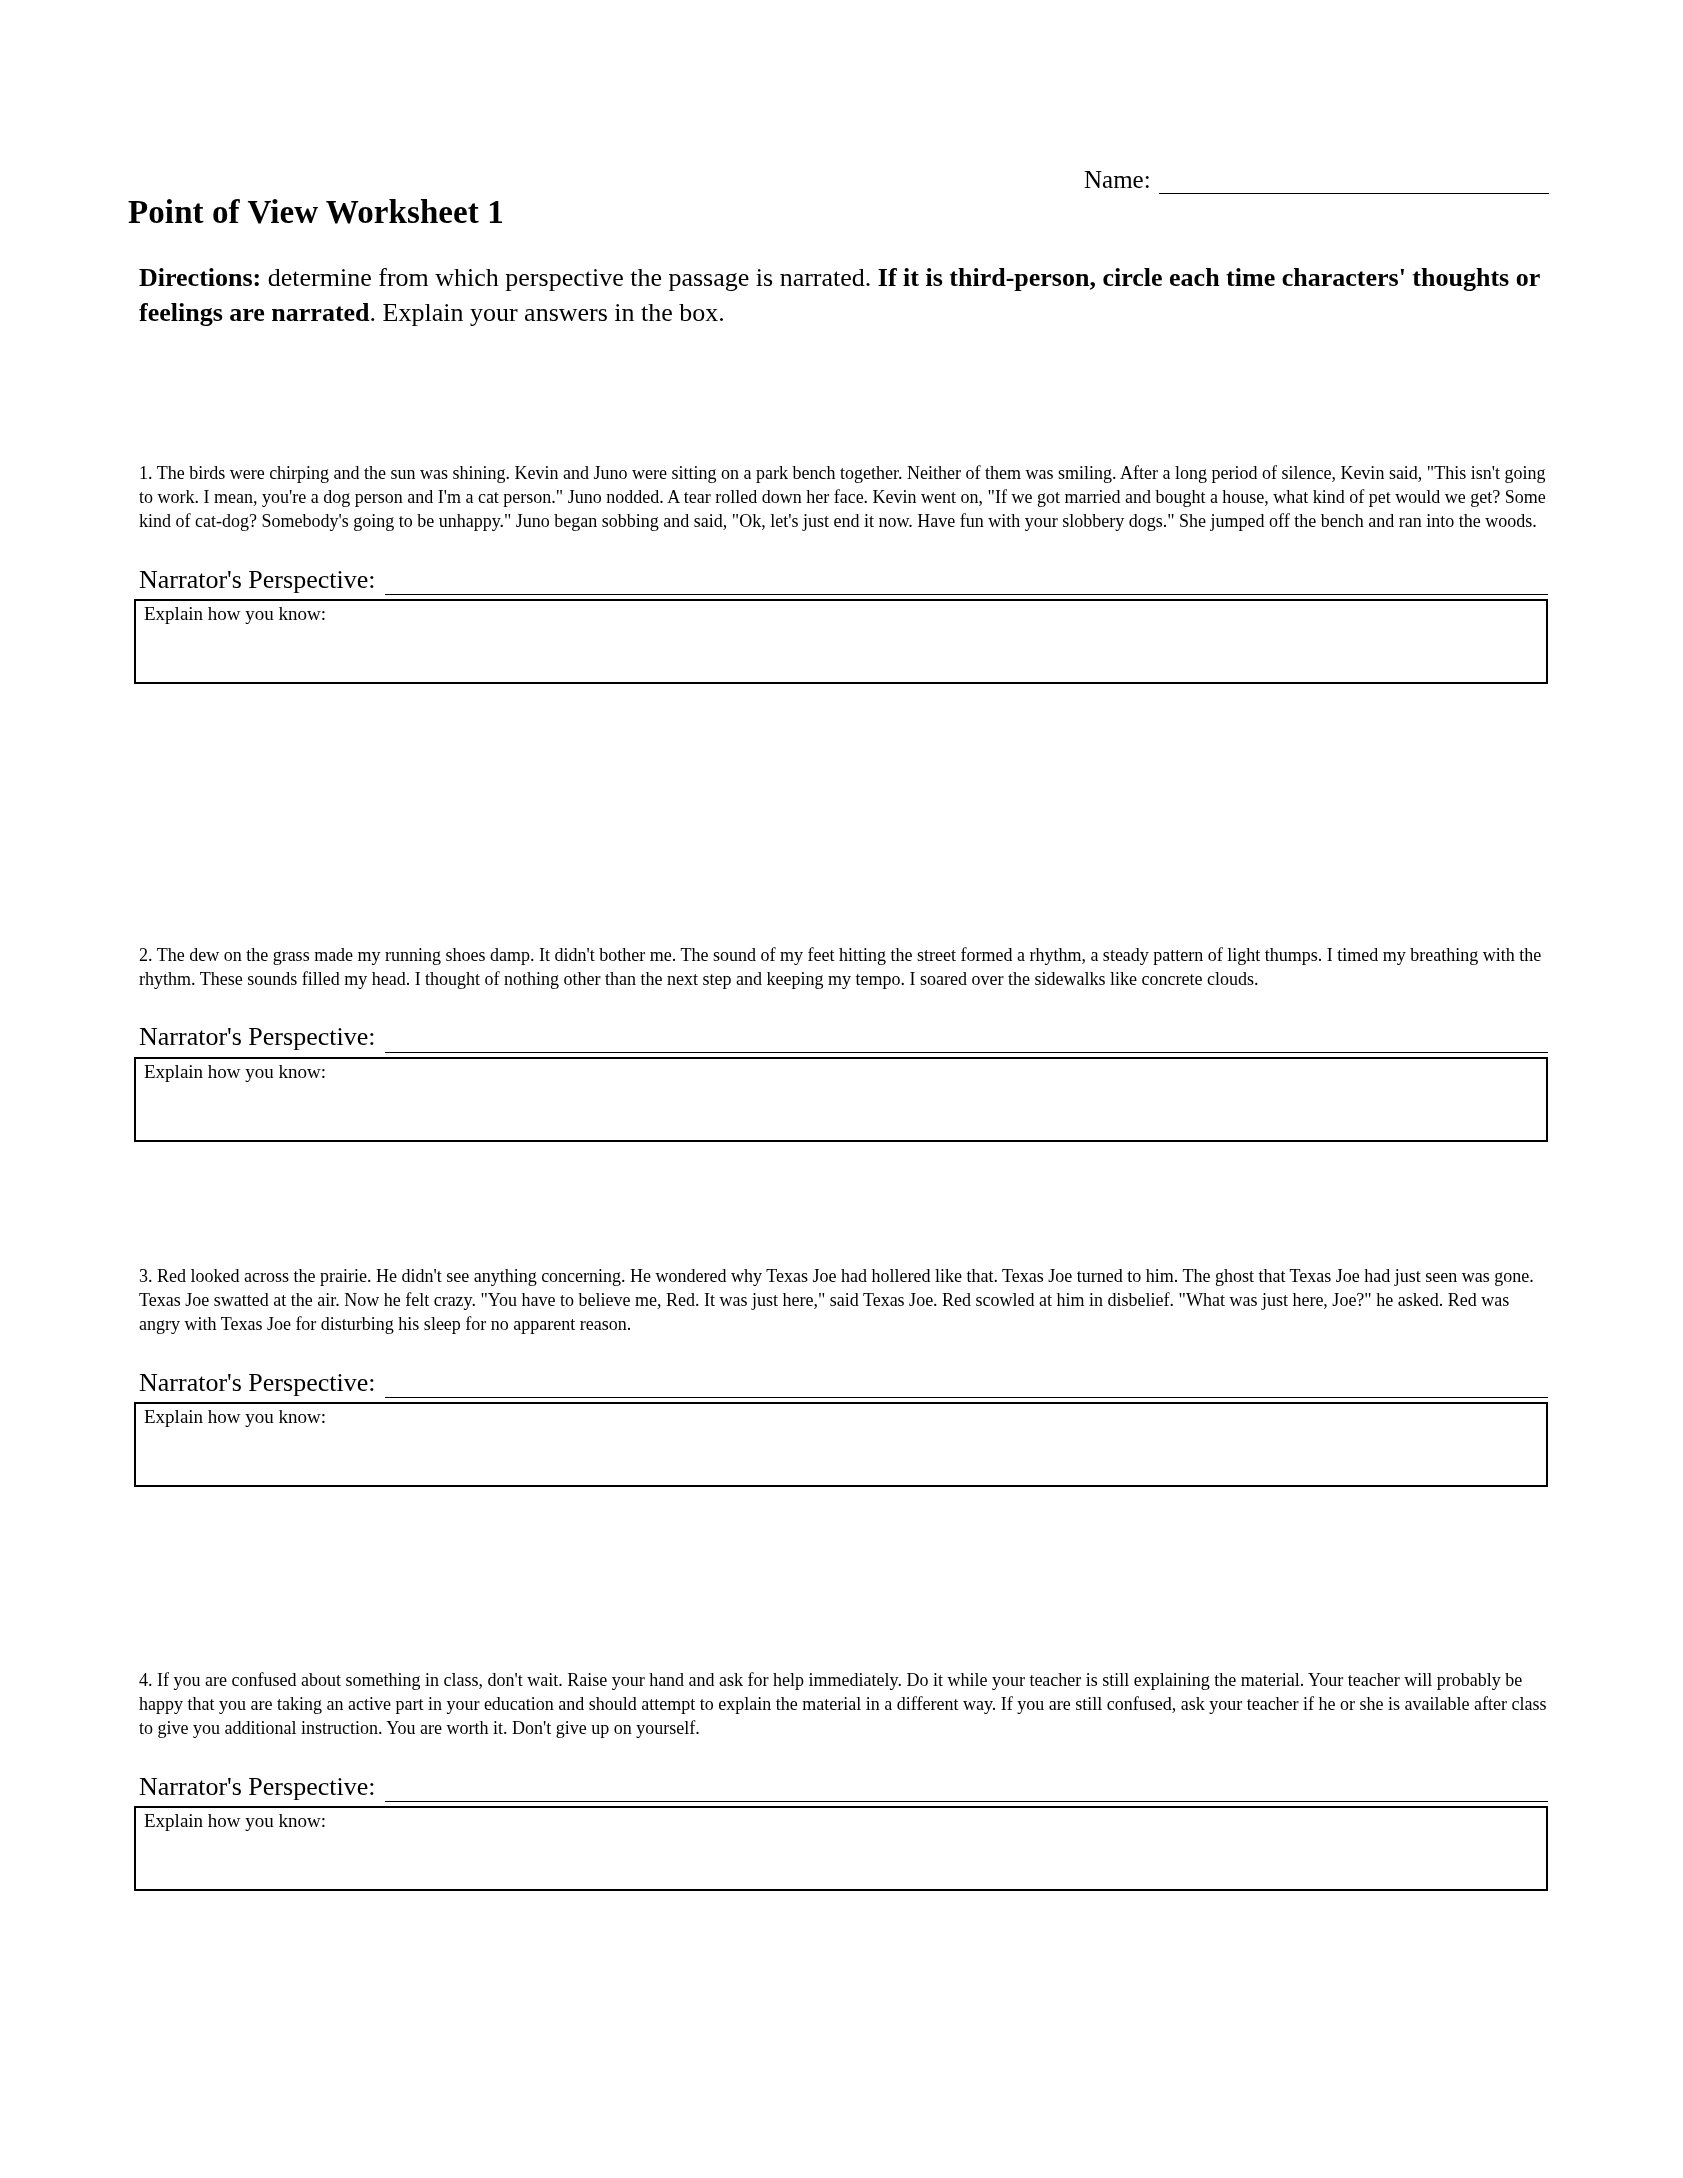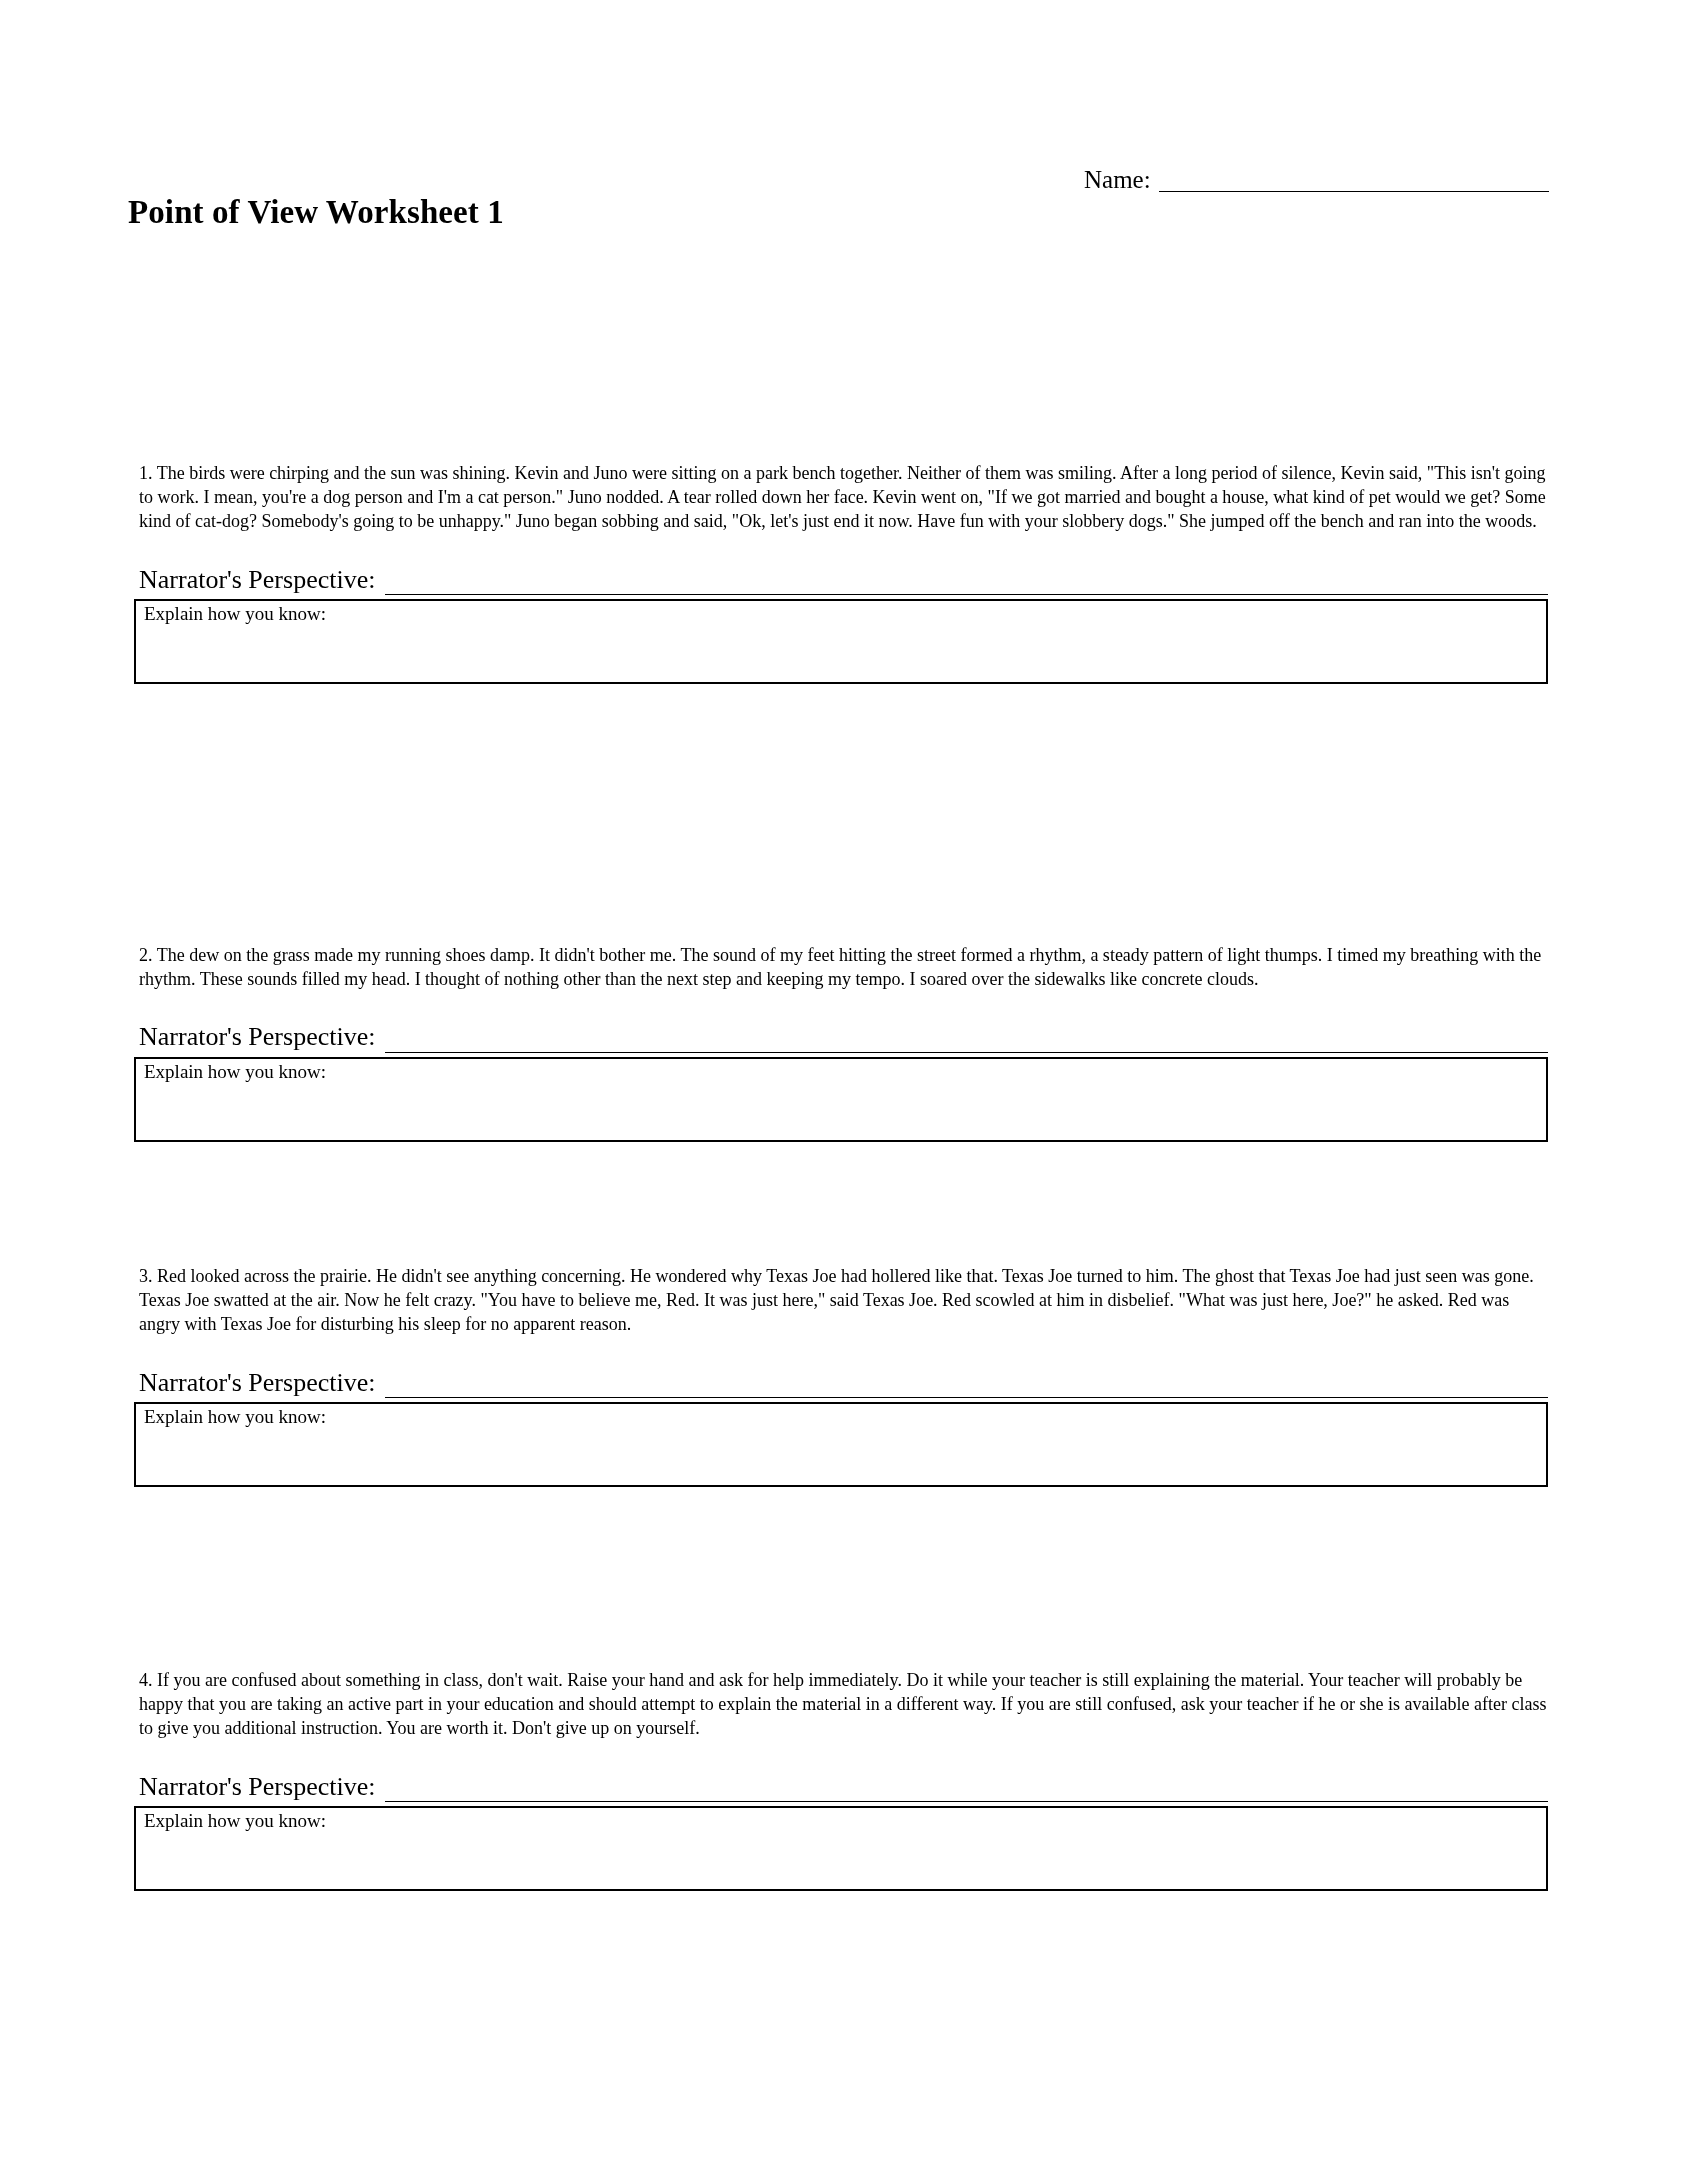--- a/index.html
+++ b/index.html
@@ -23,21 +23,21 @@
     padding: 0;
     overflow: hidden;
   }
 
   
   .name-row {
     position: absolute;
     top: 166px;
     right: 134px;
     display: flex;
-    align-items: center;
+    align-items: flex-end;
     width: 465px;
     justify-content: flex-start;
   }
   .name-label {
     font-size: 25px;
     white-space: nowrap;
     padding-right: 8px;
   }
   .name-blank {
     flex: 1 1 auto;
@@ -134,20 +134,23 @@
 
 <div class="page">
 
   <div class="name-row">
     <span class="name-label">Name:</span>
     <span class="name-blank"></span>
   </div>
 
   <div class="title">Point of View Worksheet 1</div>
 
+  <div class="directions">
+    <b>Directions:</b><span> determine from which perspective the passage is narrated. </span><b>If it is third-person, circle each time characters' thoughts or feelings are narrated</b><span>. Explain your answers in the box.</span>
+  </div>
 
 
   <div class="item" style="top:461px;">
     <div class="passage">1. The birds were chirping and the sun was shining. Kevin and Juno were sitting on a park bench together. Neither of them was smiling. After a long period of silence, Kevin said, "This isn't going to work. I mean, you're a dog person and I'm a cat person." Juno nodded. A tear rolled down her face. Kevin went on, "If we got married and bought a house, what kind of pet would we get? Some kind of cat-dog? Somebody's going to be unhappy." Juno began sobbing and said, "Ok, let's just end it now. Have fun with your slobbery dogs." She jumped off the bench and ran into the woods.</div>
     <div class="perspective-row">
       <span class="perspective-label">Narrator's Perspective:</span>
       <span class="perspective-blank"></span>
     </div>
     <div class="explain-box">
       <div class="explain-label">Explain how you know:</div>

